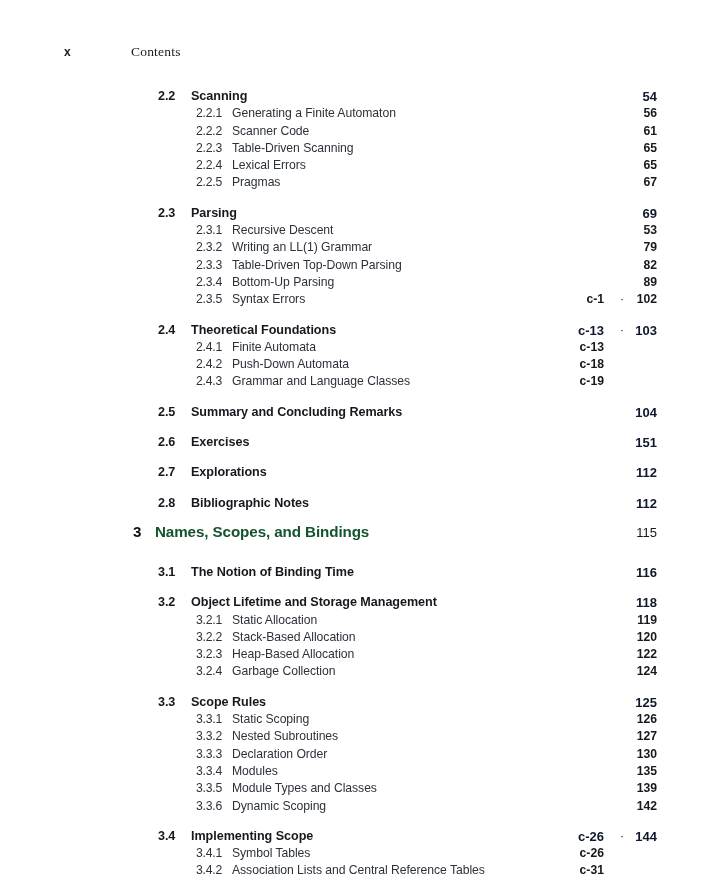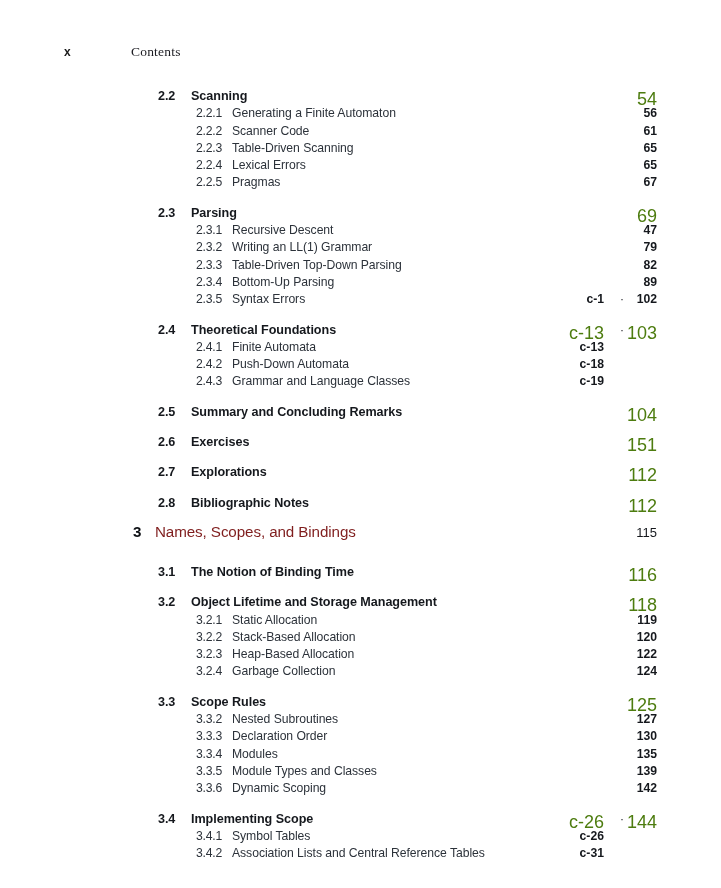--- a/index.html
+++ b/index.html
@@ -107,23 +107,23 @@
   }
   .level-section .title {
     left: 191px;
     font-size: 12.6px;
     font-weight: bold;
     color: #15181d;
     letter-spacing: -0.05px;
   }
   .level-section .cref,
   .level-section .page {
-    font-size: 18px;
-    font-weight: normal;
-    color: #4d7c0f;
+    font-size: 13px;
+    font-weight: bold;
+    color: #0f172a;
   }
 
   
   .level-sub .num {
     left: 196px;
     font-size: 12.2px;
     font-weight: normal;
     color: #2c323a;
     letter-spacing: -0.2px;
   }
@@ -146,22 +146,22 @@
     left: 133px;
     top: -1px;
     font-size: 15.2px;
     font-weight: bold;
     color: #0d1014;
   }
   .level-chapter .title {
     left: 155px;
     top: -1px;
     font-size: 15.2px;
-    font-weight: normal;
-    color: #7f1d1d;
+    font-weight: bold;
+    color: #14532d;
     letter-spacing: -0.1px;
   }
   .level-chapter .cref,
   .level-chapter .page {
     top: 1px;
     font-size: 13px;
     font-weight: normal;
     color: #15181d;
   }
 </style>
@@ -205,21 +205,21 @@
       <span class="page">67</span>
     </div>
     <div class="entry level-section group-start">
       <span class="num">2.3</span>
       <span class="title">Parsing</span>
       <span class="page">69</span>
     </div>
     <div class="entry level-sub">
       <span class="num">2.3.1</span>
       <span class="title">Recursive Descent</span>
-      <span class="page">47</span>
+      <span class="page">53</span>
     </div>
     <div class="entry level-sub">
       <span class="num">2.3.2</span>
       <span class="title">Writing an LL(1) Grammar</span>
       <span class="page">79</span>
     </div>
     <div class="entry level-sub">
       <span class="num">2.3.3</span>
       <span class="title">Table-Driven Top-Down Parsing</span>
       <span class="page">82</span>
@@ -312,20 +312,25 @@
       <span class="num">3.2.4</span>
       <span class="title">Garbage Collection</span>
       <span class="page">124</span>
     </div>
     <div class="entry level-section group-start">
       <span class="num">3.3</span>
       <span class="title">Scope Rules</span>
       <span class="page">125</span>
     </div>
     <div class="entry level-sub">
+      <span class="num">3.3.1</span>
+      <span class="title">Static Scoping</span>
+      <span class="page">126</span>
+    </div>
+    <div class="entry level-sub">
       <span class="num">3.3.2</span>
       <span class="title">Nested Subroutines</span>
       <span class="page">127</span>
     </div>
     <div class="entry level-sub">
       <span class="num">3.3.3</span>
       <span class="title">Declaration Order</span>
       <span class="page">130</span>
     </div>
     <div class="entry level-sub">

